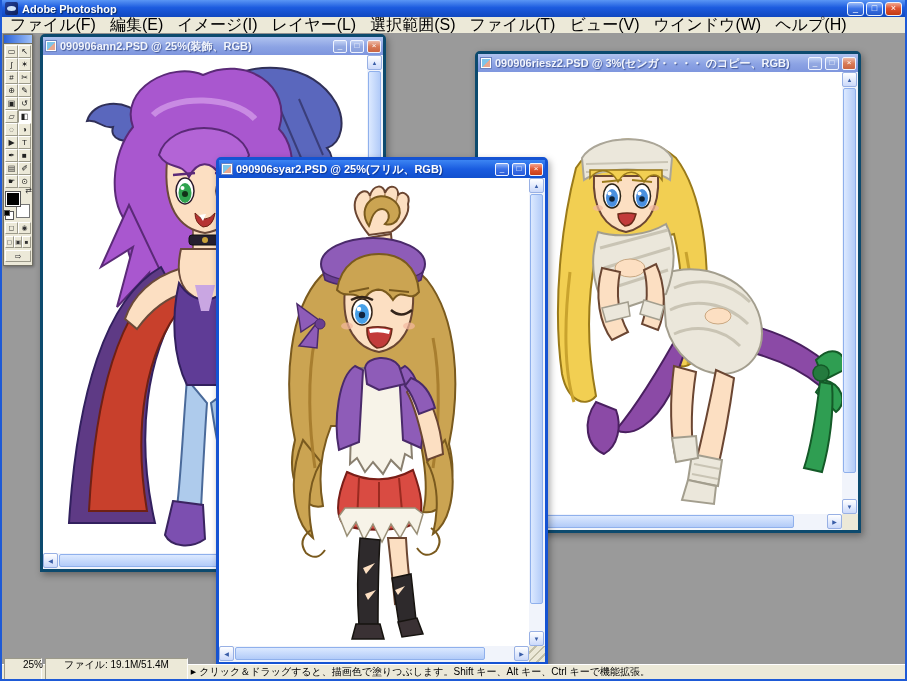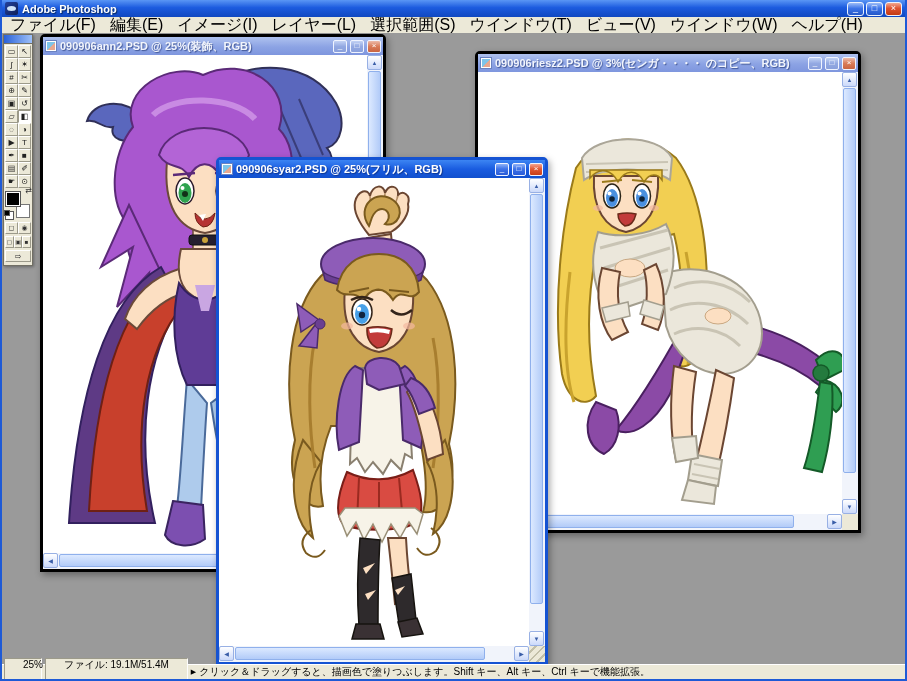--- a/index.html
+++ b/index.html
@@ -38,21 +38,21 @@
   .swap{position:absolute;right:-1px;top:-3px;font-size:8px;line-height:8px;color:#333;}
   .mini{position:absolute;left:0;bottom:0;width:7px;height:7px;background:#fff;border:1px solid #555;}
   .mini::after{content:"";position:absolute;left:-2px;top:-2px;width:4px;height:4px;background:#000;border:1px solid #555;}
   .modes,.screenmodes{display:flex;width:26px;margin:2px auto 0;}
   .mode{flex:1;height:12px;box-sizing:border-box;border:1px solid;border-color:#FFF #9C9A8A #9C9A8A #FFF;
     background:#ECE9D8;font-size:7px;line-height:10px;text-align:center;padding:0;font-family:inherit;color:#333;}
   .smode{font-size:6px;}
   .ir{display:block;width:26px;height:12px;margin:2px auto 0;box-sizing:border-box;border:1px solid;
     border-color:#FFF #9C9A8A #9C9A8A #FFF;background:#ECE9D8;font-size:8px;line-height:9px;text-align:center;padding:0;font-family:inherit;color:#333;}
   
-  .doc{position:absolute;box-sizing:border-box;border:3px solid #000000;border-radius:5px 5px 0 0;
+  .doc{position:absolute;box-sizing:border-box;border:3px solid #0c4a6e;border-radius:5px 5px 0 0;
     background:#ECE9D8;box-shadow:2px 3px 7px rgba(0,0,0,.35);}
   .doc.active{border-color:#1553D2;}
   .doc-tb{position:absolute;top:0;left:0;right:0;height:18px;display:flex;align-items:center;gap:3px;padding:0 2px;
     box-sizing:border-box;background:linear-gradient(180deg,#AFC2EF 0%,#8CA3E4 55%,#7E96DE 100%);
     color:#F2F5FC;font-size:11px;font-weight:bold;overflow:hidden;}
   .doc.active .doc-tb{background:linear-gradient(180deg,#3C85F3 0%,#1A5CE0 50%,#1150CE 100%);color:#fff;}
   .doc-title{flex:1;white-space:nowrap;overflow:hidden;text-shadow:1px 1px 1px rgba(10,30,90,.55);}
   .doc-icon{width:12px;height:12px;background:#fff;border:1px solid #6A82C0;box-sizing:border-box;position:relative;flex:0 0 auto;}
   .doc-icon::after{content:"";position:absolute;left:1px;top:1px;right:1px;bottom:1px;
     background:linear-gradient(135deg,#7FC4E8 0 55%,#E8A890 55%);}
@@ -108,21 +108,21 @@
       <button class="cap close">×</button>
     </span>
   </div>
 
   <div class="menubar">
     <span class="menu-item">ファイル(F)</span>
     <span class="menu-item">編集(E)</span>
     <span class="menu-item">イメージ(I)</span>
     <span class="menu-item">レイヤー(L)</span>
     <span class="menu-item">選択範囲(S)</span>
-    <span class="menu-item">ウインドウ(T)</span>
+    <span class="menu-item">ファイル(T)</span>
     <span class="menu-item">ビュー(V)</span>
     <span class="menu-item">ウインドウ(W)</span>
     <span class="menu-item">ヘルプ(H)</span>
   </div>
 
   <div class="workspace">
 
     <div class="toolbox">
       <div class="tb-title"></div>
       <div class="tool-grid">

